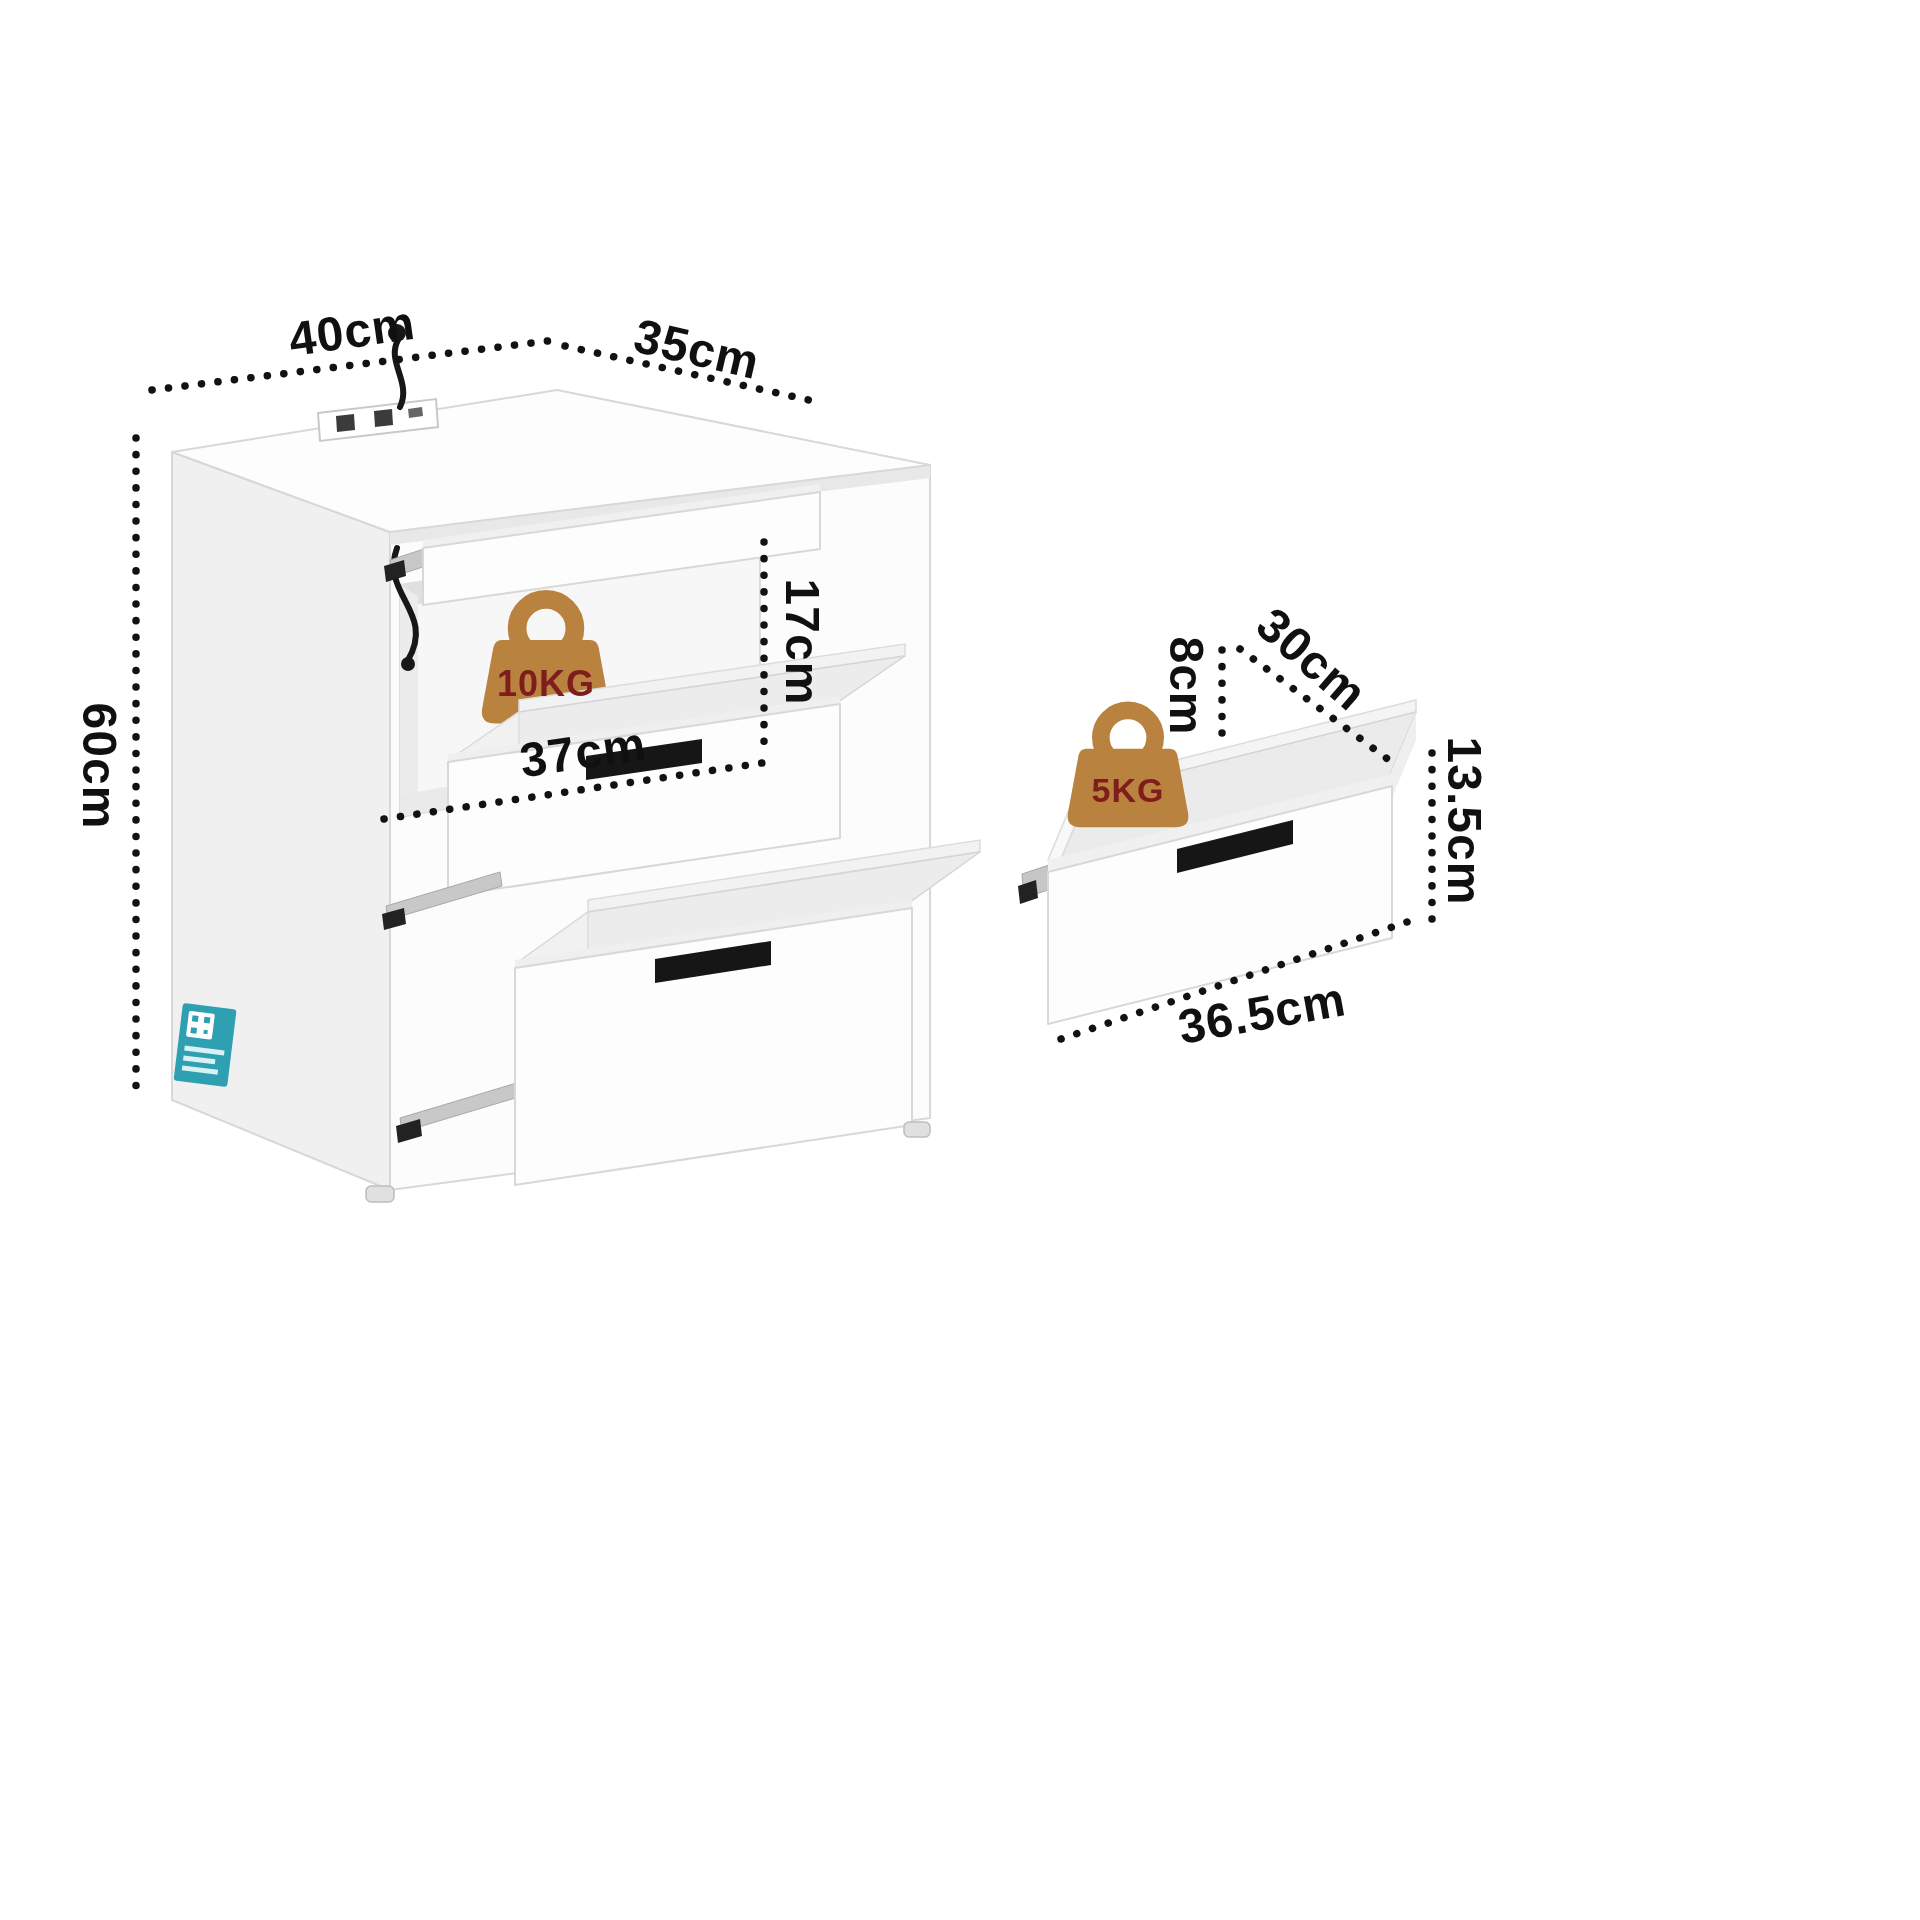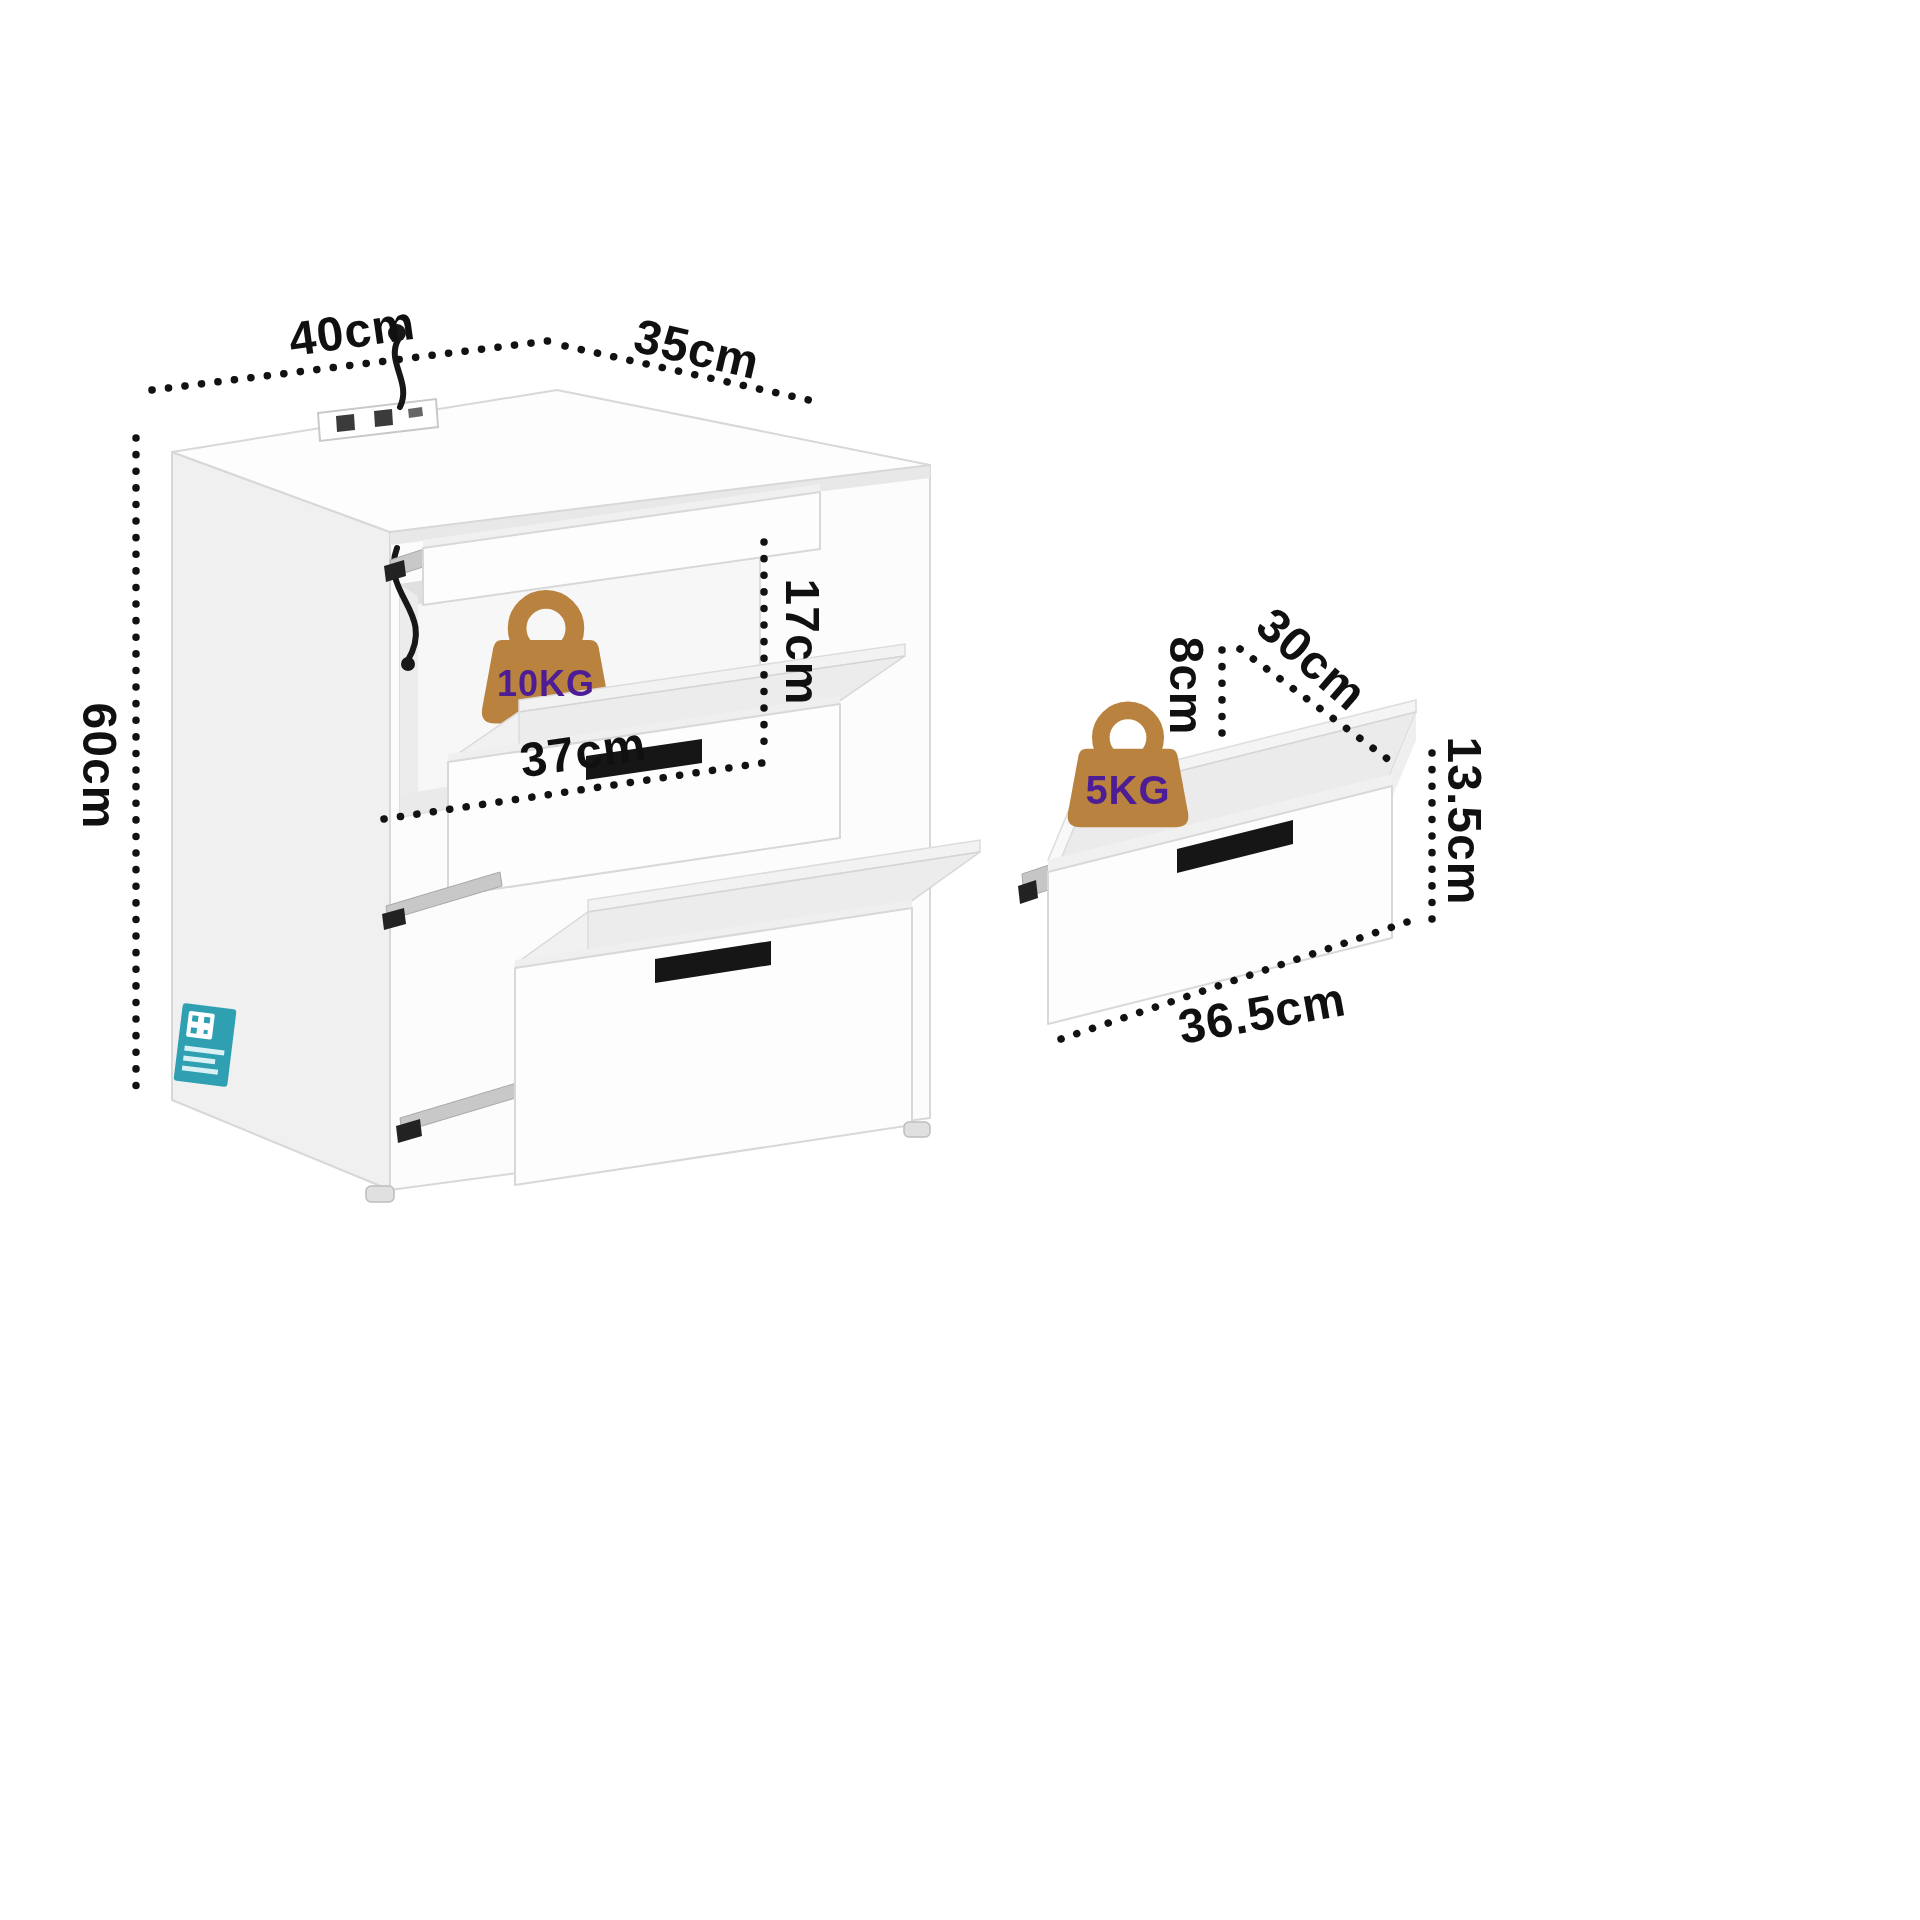--- a/index.html
+++ b/index.html
@@ -6,21 +6,21 @@
   .stage{
     position:relative;width:1920px;height:1920px;background:#ffffff;overflow:hidden;
     font-family:"Liberation Sans",sans-serif;
   }
   .stage svg{position:absolute;left:0;top:0;}
   .dim{
     position:absolute;font-weight:700;font-size:48px;color:#101010;
     letter-spacing:1px;white-space:nowrap;transform-origin:center;
   }
   .kg{
-    position:absolute;font-weight:700;color:#4c1d95;white-space:nowrap;
+    position:absolute;font-weight:700;color:#7f1d1d;white-space:nowrap;
     transform:translate(-50%,-50%);letter-spacing:1px;
   }
   .dots{fill:none;stroke:#121212;stroke-width:7.5;stroke-linecap:round;stroke-dasharray:0.1 16.5;}
   .edge{stroke:#d8d8d8;stroke-width:2;stroke-linejoin:round;}
 </style>
 </head>
 <body>
 
 <div class="stage">
 
@@ -155,15 +155,15 @@
   <div class="dim" style="left:99px;top:766px;transform:translate(-50%,-50%) rotate(90deg);">60cm</div>
   <div class="dim" style="left:802px;top:642px;transform:translate(-50%,-50%) rotate(90deg);">17cm</div>
   <div class="dim" style="left:583px;top:752px;transform:translate(-50%,-50%) rotate(-8deg);">37cm</div>
 
   <div class="dim" style="left:1186px;top:686px;transform:translate(-50%,-50%) rotate(90deg);">8cm</div>
   <div class="dim" style="left:1312px;top:659px;transform:translate(-50%,-50%) rotate(41deg);">30cm</div>
   <div class="dim" style="left:1464px;top:821px;transform:translate(-50%,-50%) rotate(90deg);">13.5cm</div>
   <div class="dim" style="left:1262px;top:1013px;transform:translate(-50%,-50%) rotate(-10deg);">36.5cm</div>
 
   <div class="kg" style="left:546px;top:684px;font-size:36px;">10KG</div>
-  <div class="kg" style="left:1128px;top:790px;font-size:40px;">5KG</div>
+  <div class="kg" style="left:1128px;top:790px;font-size:34px;">5KG</div>
 
 </div>
 
 </body></html>

